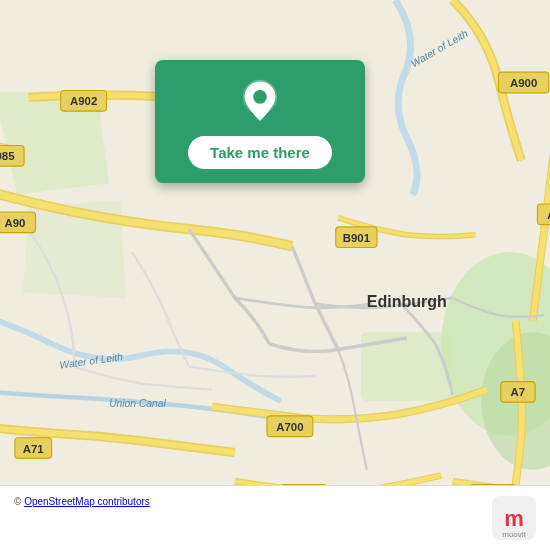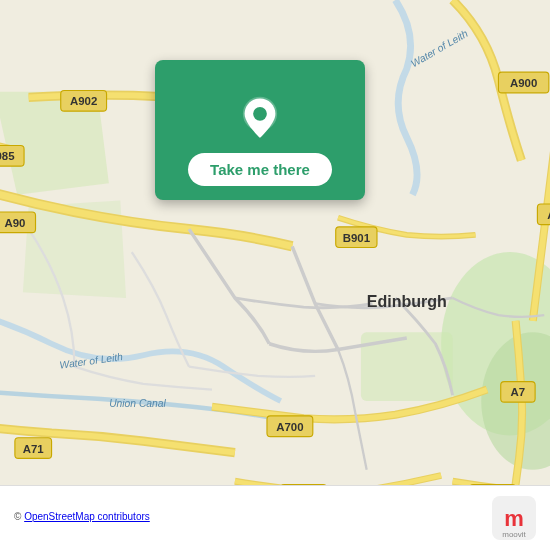--- a/index.html
+++ b/index.html
@@ -31,21 +31,21 @@
     #location-card {
       position: absolute;
       top: 60px;
       left: 155px;
       width: 210px;
       background: #2d9e6b;
       border-radius: 8px;
       display: flex;
       flex-direction: column;
       align-items: center;
-      padding: 35px 20px 14px;
+      padding: 18px 20px 14px;
       box-shadow: 0 4px 12px rgba(0,0,0,0.3);
     }
 
     #pin-icon {
       width: 48px;
       height: 48px;
       margin-bottom: 10px;
     }
 
     #take-me-there-btn {
@@ -62,21 +62,21 @@
 
     
     #bottom-bar {
       position: absolute;
       bottom: 0;
       left: 0;
       width: 100%;
       background: white;
       padding: 10px 14px 10px 14px;
       display: flex;
-      align-items: center;
+      align-items: flex-start;
       justify-content: space-between;
       border-top: 1px solid #ddd;
     }
 
     #bottom-text-area {
       flex: 1;
     }
 
     #osm-credit {
       font-size: 10px;

